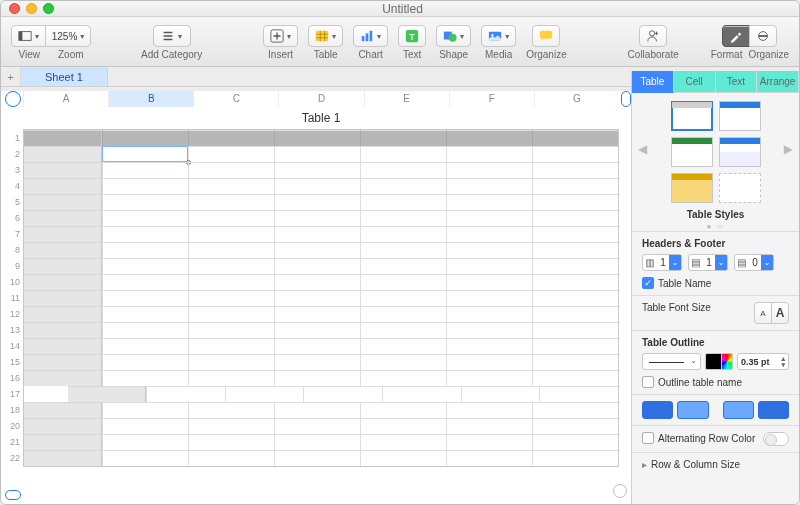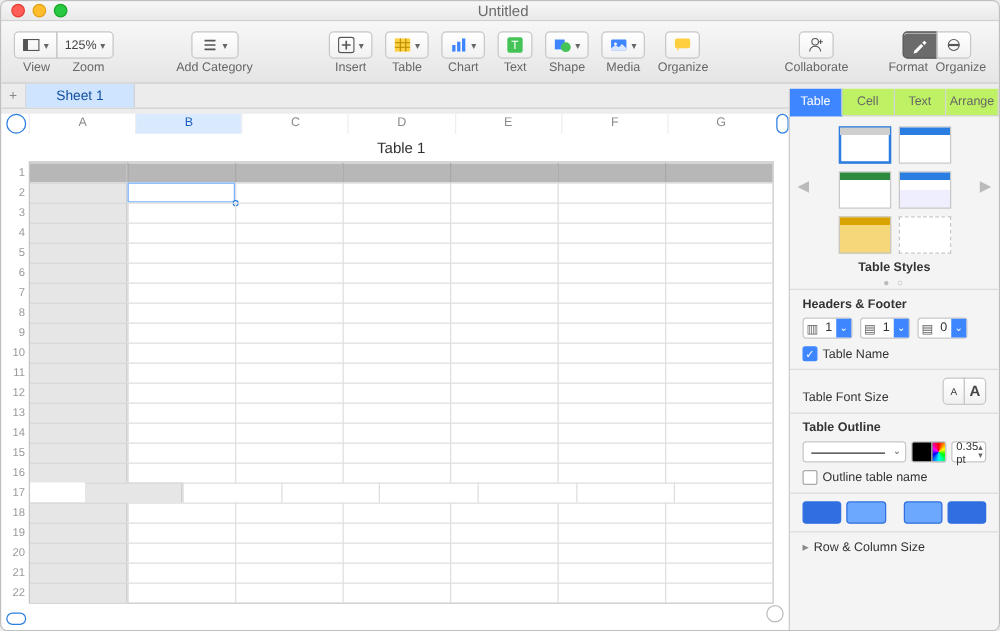--- a/index.html
+++ b/index.html
@@ -50,21 +50,21 @@
   .hd .rh { background:#b7b7b7; }
   .cell { flex:1; border-left:1px solid #dedede; border-top:1px solid #dedede;}
   .hd .cell { background:#b7b7b7; border-left-color:#a8a8a8;}
   .rownum { position:absolute; left:-18px; width:14px; text-align:right; font-size:9px; color:#9a9a9a; line-height:16px;}
   .row.selrow .cell.selcol { outline:1px solid #7ab4ff; outline-offset:-1px; background:#fff; position:relative;}
   .selhandle{position:absolute;right:-3px;bottom:-3px;width:5px;height:5px;border:1px solid #2a7de1;border-radius:50%;background:#fff;}
 
   
   .inspector { position:absolute; top:70px; bottom:0; right:0; width:168px; background:#f4f4f4; border-left:1px solid #cfcfcf; font-size:10px; color:#333; }
   .insp-tabs { display:flex; height:22px; }
-  .insp-tab { flex:1; text-align:center; line-height:22px; font-size:10px; border-right:1px solid #d5d5d5; border-bottom:1px solid #d5d5d5; color:#666; background:#bef264;}
+  .insp-tab { flex:1; text-align:center; line-height:22px; font-size:10px; border-right:1px solid #d5d5d5; border-bottom:1px solid #d5d5d5; color:#666; background:#5eead4;}
   .insp-tab.active{ background:#3e86ff; color:#fff; border-bottom-color:#3e86ff;}
   .insp-body { position:absolute; top:22px; bottom:0; left:0; right:0; overflow:hidden; }
   .thumbs { display:flex; flex-wrap:wrap; gap:6px; padding:8px 10px 2px; justify-content:center;}
   .thumb { width:42px; height:30px; border:1px solid #c7c7c7; background:#fff; position:relative;}
   .thumb::before{content:"";position:absolute;top:0;left:0;right:0;height:6px;background:#cfcfcf;}
   .thumb.sel{ outline:2px solid #2a7de1; outline-offset:-2px;}
   .thumb.t2::before{background:#2a7de1;} .thumb.t3::before{background:#2d8a3e;}
   .thumb.t4::before{background:#2a7de1;} .thumb.t4{background:linear-gradient(#fff 50%,#eef 50%);}
   .thumb.t5{background:#f6d77a;} .thumb.t5::before{background:#d9a400;}
   .thumb.t6{border-style:dashed;} .thumb.t6::before{background:transparent;}
@@ -76,28 +76,28 @@
   .sect h4 { font-size:10px; font-weight:600; margin-bottom:5px;}
   .hfrow{display:flex;gap:6px;align-items:center;}
   .stepper{ display:flex; align-items:center; border:1px solid #c7c7c7; border-radius:3px; height:17px; background:#fff;}
   .stepper .si{width:14px;display:flex;align-items:center;justify-content:center;color:#666;}
   .stepper .sv{width:12px;text-align:center;font-size:10px;}
   .stepper .sc{width:12px;background:#3e86ff;color:#fff;display:flex;align-items:center;justify-content:center;height:100%;font-size:8px;}
   .chk{display:flex;align-items:center;gap:4px;margin-top:6px;font-size:10px;}
   .chkbox{width:12px;height:12px;border:1px solid #aaa;border-radius:2px;background:#fff;display:inline-flex;align-items:center;justify-content:center;}
   .chkbox.on{background:#3e86ff;border-color:#3e86ff;color:#fff;font-size:9px;}
   .fsz{display:flex;gap:0;} .fsz .btn{width:18px;padding:0;}
-  .row2{display:flex;justify-content:space-between;align-items:flex-end;}
+  .row2{display:flex;justify-content:space-between;align-items:flex-start;}
   .outline-row{display:flex;gap:4px;align-items:center;}
   .line-style{flex:1;height:17px;border:1px solid #c7c7c7;border-radius:3px;background:#fff;position:relative;}
   .line-style::after{content:"";position:absolute;left:6px;right:16px;top:50%;height:1px;background:#333;}
   .line-style .caret{position:absolute;right:3px;top:2px;font-size:8px;color:#666;}
   .swatch{width:28px;height:17px;border:1px solid #c7c7c7;background:#000;border-radius:2px;position:relative;}
   .swatch::after{content:"";position:absolute;right:-1px;top:-1px;bottom:-1px;width:10px;border:1px solid #c7c7c7;border-radius:0 2px 2px 0;background:conic-gradient(red,yellow,lime,cyan,blue,magenta,red);}
-  .ptbox{width:28px;height:17px;border:1px solid #c7c7c7;border-radius:3px;background:#fff;display:flex;align-items:center;padding:0 3px;font-size:9px;justify-content:space-between;}
+  .ptbox{width:52px;height:17px;border:1px solid #c7c7c7;border-radius:3px;background:#fff;display:flex;align-items:center;padding:0 3px;font-size:9px;justify-content:space-between;font-weight:bold;}
   .gridbtns{display:flex;gap:4px;}
   .gbtn{flex:1;height:18px;border:1px solid #2f6fe0;background:#6da8ff;border-radius:3px;}
   .gbtn.on{background:#2f6fe0;}
   .alt-toggle{width:26px;height:14px;border:1px solid #c7c7c7;border-radius:7px;background:#fff;position:relative;}
   .alt-toggle::after{content:"";position:absolute;left:1px;top:1px;width:10px;height:10px;border-radius:50%;background:#eee;border:1px solid #ccc;}
   .disc{color:#888;margin-right:4px;}
 </style>
 </head>
 <body>
 
@@ -442,30 +442,20 @@
           <div class="rh"></div>
           <div class="cell selcol"></div>
           <div class="cell"></div>
           <div class="cell"></div>
           <div class="cell"></div>
           <div class="cell"></div>
           <div class="cell"></div>
         </div>
         <div class="row" style="position: relative;">
           <div class="rownum">18</div>
-          <div class="rh"></div>
-          <div class="cell selcol"></div>
-          <div class="cell"></div>
-          <div class="cell"></div>
-          <div class="cell"></div>
-          <div class="cell"></div>
-          <div class="cell"></div>
-        </div>
-        <div class="row" style="position: relative;">
-          <div class="rownum">19</div>
           <div class="rh"></div>
           <div class="cell selcol"></div>
           <div class="cell"></div>
           <div class="cell"></div>
           <div class="cell"></div>
           <div class="cell"></div>
           <div class="cell"></div>
         </div>
         <div class="row" style="position: relative;">
           <div class="rownum">20</div>
@@ -581,18 +571,25 @@
     <div class="sect">
       <div class="gridbtns">
         <div class="gbtn on"></div>
         <div class="gbtn"></div>
         <div style="width:6px"></div>
         <div class="gbtn"></div>
         <div class="gbtn on"></div>
       </div>
     </div>
 
+    <div class="sect row2">
+      <div class="chk" style="margin:0">
+          <span class="chkbox"></span>
+          <span>Alternating Row Color</span>
+        </div>
+      <div class="alt-toggle"></div>
+    </div>
 
     <div class="sect">
       <span class="disc">▸</span><span>Row &amp; Column Size</span>
     </div>
   </div>
 </div>
 
 </body></html>

